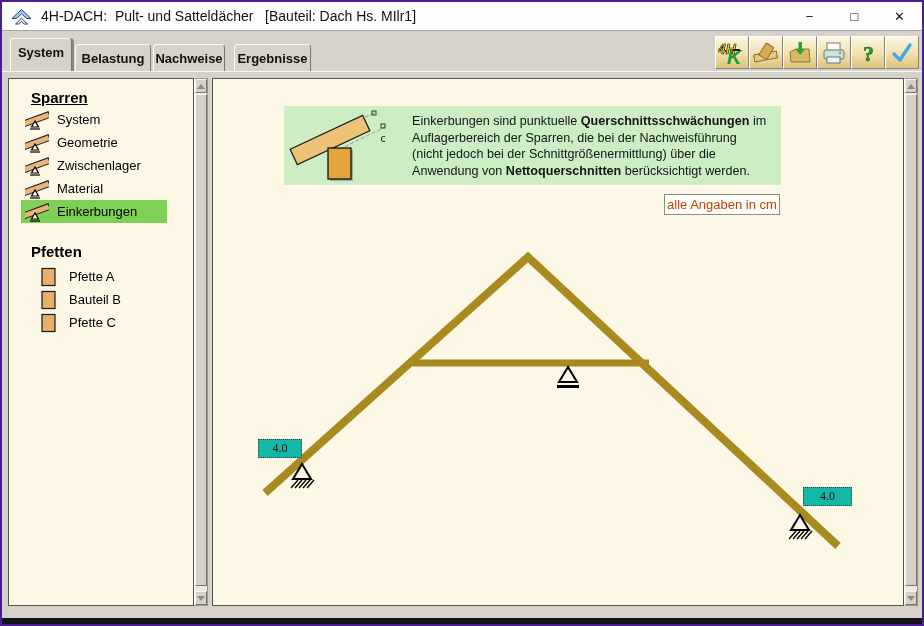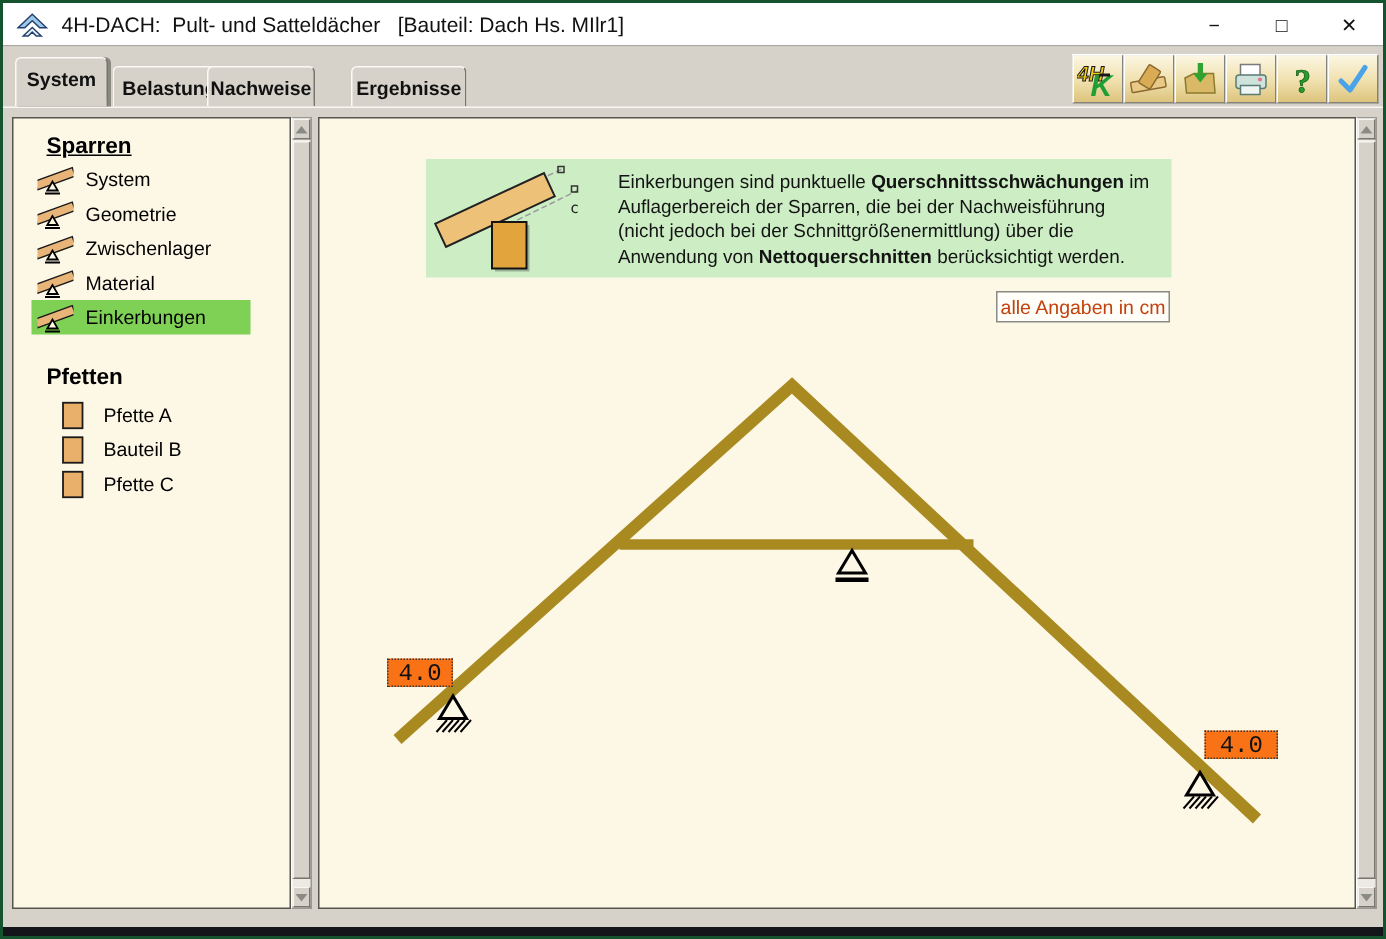--- a/index.html
+++ b/index.html
@@ -1,19 +1,19 @@
 <!DOCTYPE html>
 <html><head>
 <meta charset="utf-8">
 <style>
   * { margin:0; padding:0; box-sizing:border-box; }
   html,body { width:924px; height:626px; background:#808080; font-family:"Liberation Sans", sans-serif; }
   .window {
     position:relative; width:924px; height:626px;
-    border:2px solid #14532d; background:#d6d2c9; overflow:hidden;
+    border:2px solid #4c1d95; background:#d6d2c9; overflow:hidden;
   }
   
   .titlebar {
     position:absolute; left:0; top:0; right:0; height:29px;
     background:#ffffff; border-bottom:1px solid #a8a6a0;
     display:flex; align-items:center;
   }
   .app-icon { margin-left:9px; width:21px; height:19px; flex:0 0 auto; }
   .title-text { margin-left:9px; font-size:14px; color:#111; white-space:pre; }
   .win-controls { margin-left:auto; display:flex; height:100%; }
@@ -83,22 +83,22 @@
   }
   .infobox .diagram { flex:0 0 122px; }
   .infobox .text { flex:1; padding:7px 10px 0 6px; font-size:12.6px; line-height:1.32; color:#141414; }
   .units-box {
     position:absolute; left:451px; top:115px; width:116px; height:21px;
     background:#fffef8; border:1px solid #8a8a82;
     font-size:13px; color:#c2410c; display:flex; align-items:center; justify-content:center;
   }
   .truss-svg { position:absolute; left:0; top:0; }
   .dim-box {
-    position:absolute; background:#f97316; border:1px dotted #3a3a3a;
-    font-family:Liberation Mono, monospace; font-size:16px; color:#111;
+    position:absolute; background:#14b8a6; border:1px dotted #3a3a3a;
+    font-family:Liberation Serif, serif; font-size:12px; color:#111;
     display:flex; align-items:center; justify-content:center;
   }
   .dim-left  { left:45px;  top:360px; width:44px; height:19px; }
   .dim-right { left:590px; top:408px; width:49px; height:19px; }
 </style>
 </head>
 <body>
 
 <div class="window">
 
@@ -111,21 +111,21 @@
     <div class="win-controls">
       <div class="win-btn">−</div>
       <div class="win-btn">□</div>
       <div class="win-btn">✕</div>
     </div>
   </div>
 
   <div class="tabstrip">
     <div class="tab active" style="left:8px;   width:62px;">System</div>
     <div class="tab inactive" style="left:73px;  width:76px;">Belastung</div>
-    <div class="tab inactive" style="left:136px; width:72px;">Nachweise</div>
+    <div class="tab inactive" style="left:151px; width:72px;">Nachweise</div>
     <div class="tab inactive" style="left:232px; width:77px;">Ergebnisse</div>
 
     <div class="toolbar">
       <div class="tool-btn">
         <svg width="28" height="26" viewBox="0 0 28 26">
           <text x="9" y="24" font-family="Liberation Sans, sans-serif" font-size="20" font-weight="bold" font-style="italic" fill="#1f9e33">K</text>
           <text x="0" y="14" font-family="Liberation Sans, sans-serif" font-size="14" font-weight="bold" font-style="italic" fill="#f2cf1b" stroke="#1a1a1a" stroke-width="0.7">4H</text>
           <line x1="15" y1="10" x2="22" y2="10" stroke="#1a1a1a" stroke-width="2"></line>
         </svg>
       </div>

